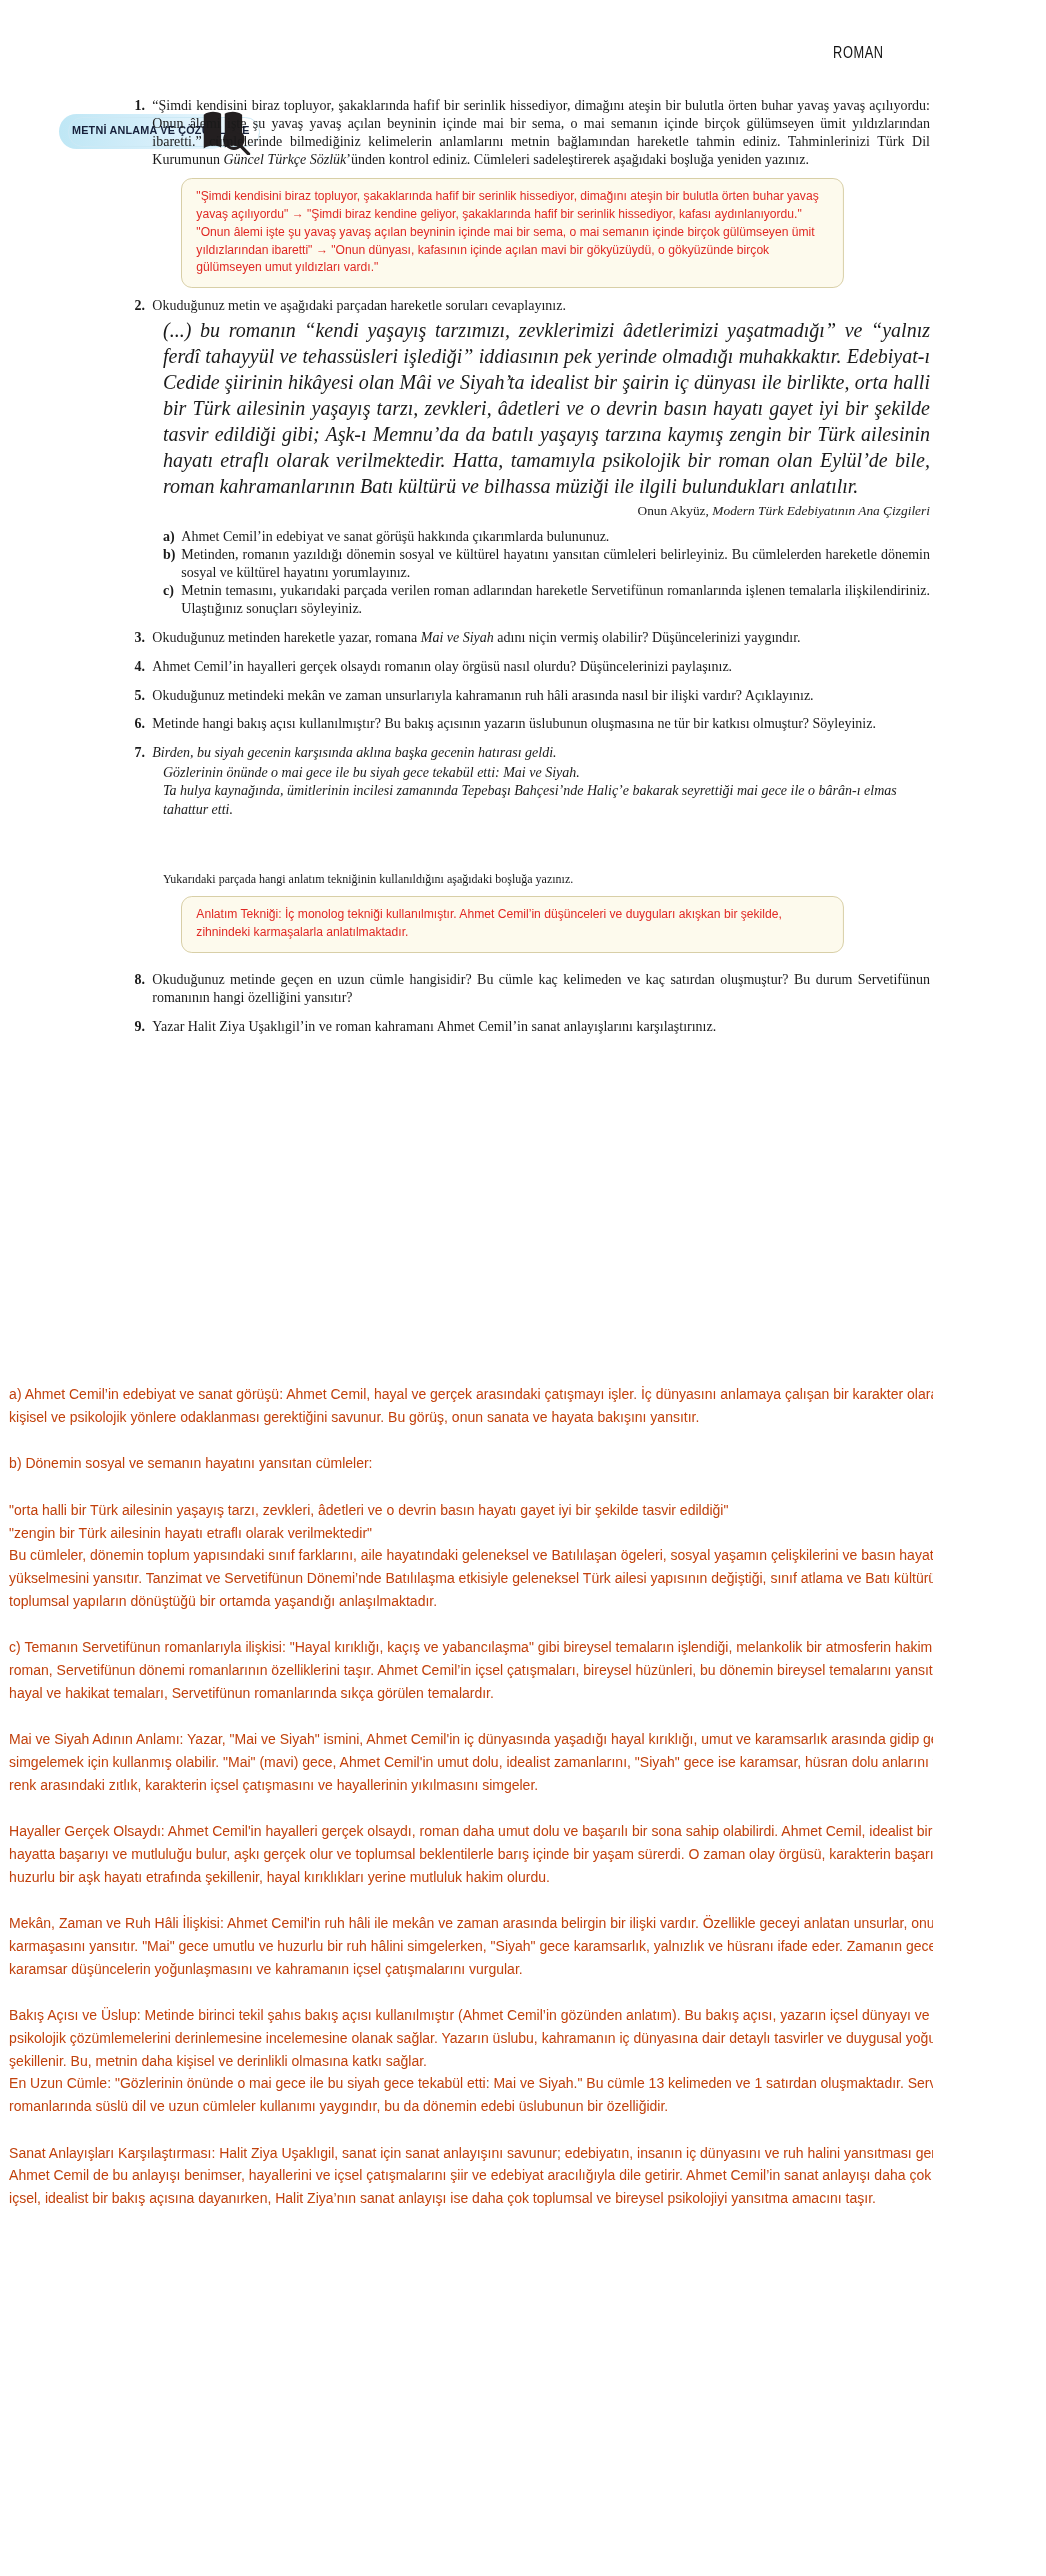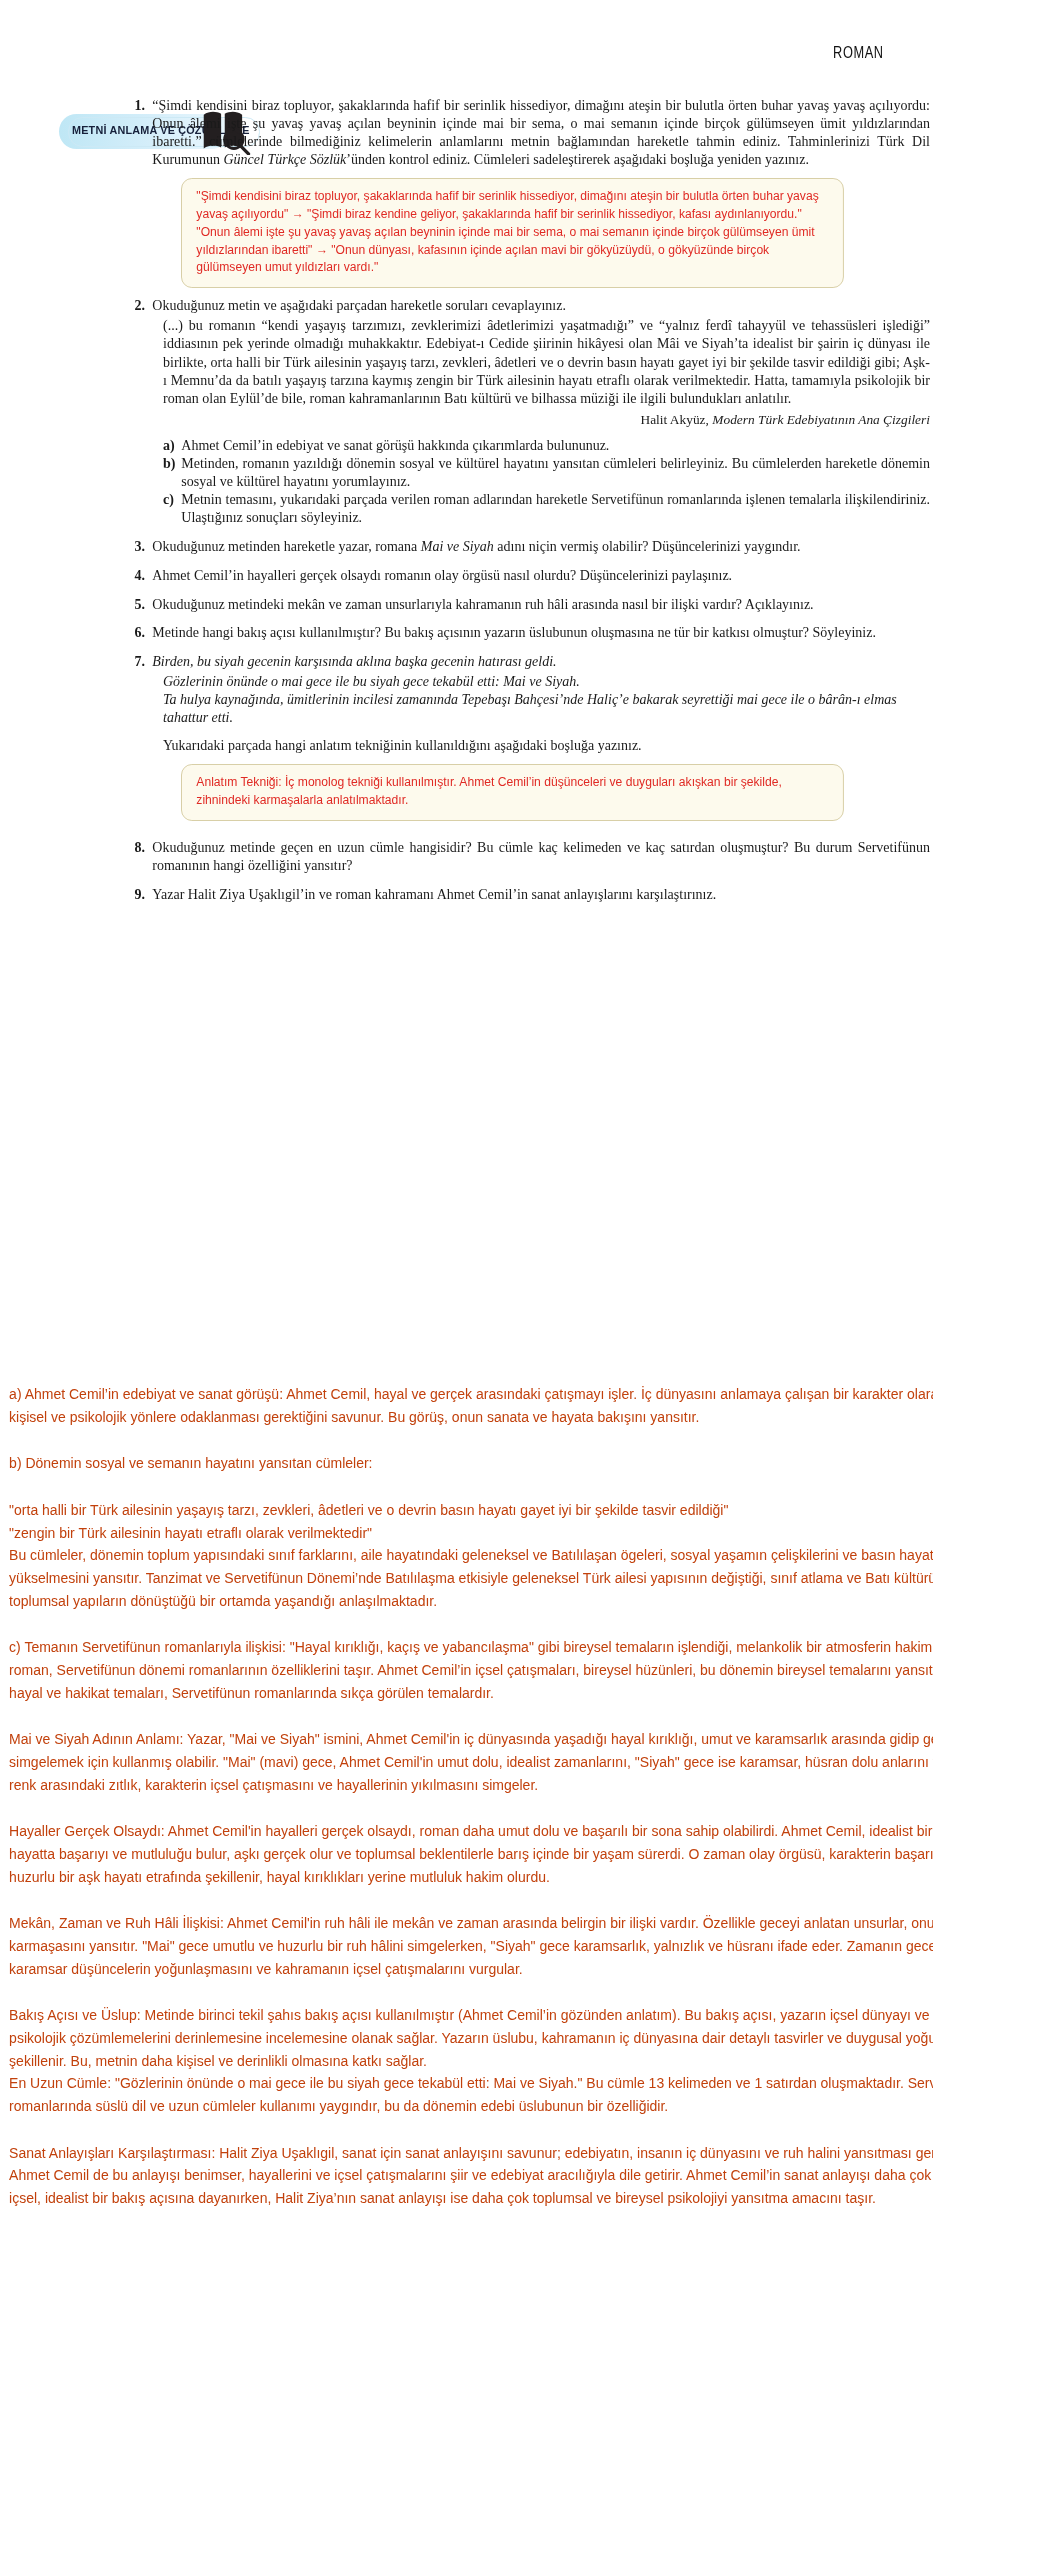--- a/index.html
+++ b/index.html
@@ -50,28 +50,28 @@
   .q .num{
     width:24px;flex:0 0 24px;text-align:right;font-weight:bold;
     padding-right:7.3px;box-sizing:content-box;
   }
   .q .body{flex:1;}
   .sub{display:flex;font-size:14px;line-height:1.285;text-align:justify;margin-left:42px;}
   .sub .lt{width:18.3px;flex:0 0 18.3px;font-weight:bold;font-style:normal;}
   .sub .body{flex:1;}
   i{font-style:italic;text-align:right;}
   .excerpt{
-    margin-left:42px;font-size:14px;line-height:1.3;
+    margin-left:42px;font-style:italic;font-size:20px;line-height:1.3;
     text-align:justify;
   }
   .attrib{text-align:right;font-size:13.4px;margin-top:3.7px;}
   .poem{
     margin-left:42px;font-style:italic;font-size:14px;line-height:1.3;
   }
-  .plain-ind{margin-left:42px;font-size:14px;line-height:1.285;text-align:justify;}
+  .plain-ind{margin-left:42px;font-size:12px;line-height:1.285;text-align:justify;margin-top:44px;}
 
   
   .callout{
     border:0.9px solid #d8cfa6;border-radius:11px;background:#fdfaed;
     color:#e02a24;
     font-family:"Liberation Sans", sans-serif;
     font-size:12.3px;line-height:1.45;
     padding:9.1px 12.8px 10px 14.6px;
     margin:9.1px 0 9.1px 60px;width:673px;box-sizing:border-box;
     transform:scaleX(.985);transform-origin:left center;
@@ -127,21 +127,21 @@
       <p>"Onun âlemi işte şu yavaş yavaş açılan beyninin içinde mai bir sema, o mai semanın içinde birçok gülümseyen ümit yıldızlarından ibaretti" → "Onun dünyası, kafasının içinde açılan mavi bir gökyüzüydü, o gökyüzünde birçok gülümseyen umut yıldızları vardı."</p>
     </div>
 
     <div class="q">
       <div class="num">2.</div>
       <div class="body">Okuduğunuz metin ve aşağıdaki parçadan hareketle soruları cevaplayınız.</div>
     </div>
 
     <div class="excerpt">(...) bu romanın “kendi yaşayış tarzımızı, zevklerimizi âdetlerimizi yaşatmadığı” ve “yalnız ferdî tahayyül ve tehassüsleri işlediği” iddiasının pek yerinde olmadığı muhakkaktır. Edebiyat-ı Cedide şiirinin hikâyesi olan Mâi ve Siyah’ta idealist bir şairin iç dünyası ile birlikte, orta halli bir Türk ailesinin yaşayış tarzı, zevkleri, âdetleri ve o devrin basın hayatı gayet iyi bir şekilde tasvir edildiği gibi; Aşk-ı Memnu’da da batılı yaşayış tarzına kaymış zengin bir Türk ailesinin hayatı etraflı olarak verilmektedir. Hatta, tamamıyla psikolojik bir roman olan Eylül’de bile, roman kahramanlarının Batı kültürü ve bilhassa müziği ile ilgili bulundukları anlatılır.</div>
     <div class="attrib">
-      <span>Halit Akyüz,</span>
+      <span>Onun Akyüz,</span>
       <i>Modern Türk Edebiyatının Ana Çizgileri</i>
     </div>
 
     <div style="height:9.1px"></div>
 
     <div class="sub">
       <div class="lt">a)</div>
       <div class="body">Ahmet Cemil’in edebiyat ve sanat görüşü hakkında çıkarımlarda bulununuz.</div>
     </div>
     <div class="sub">

